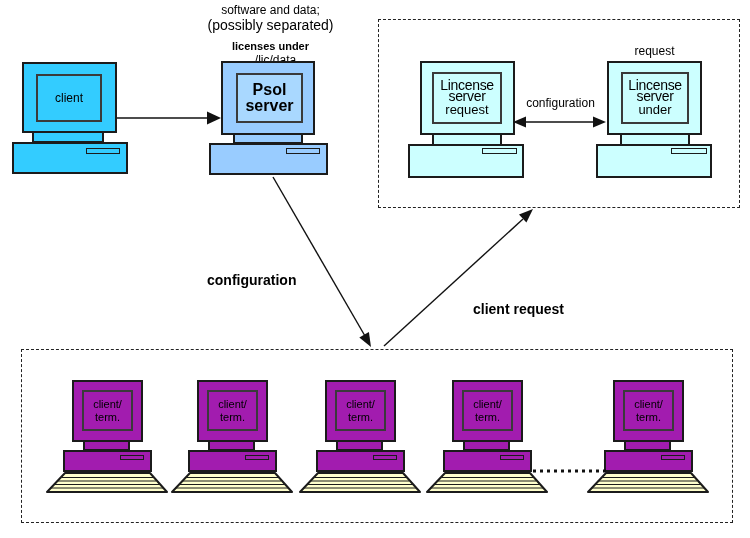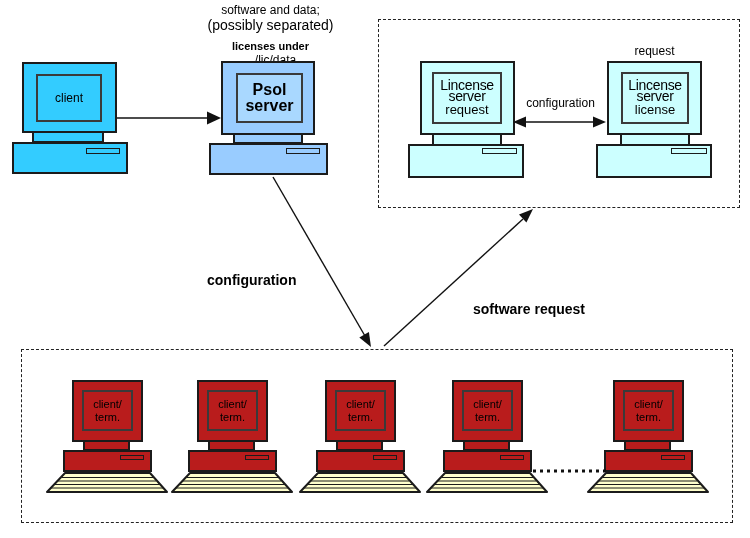--- a/index.html
+++ b/index.html
@@ -15,21 +15,21 @@
   .screen {
     border-width:2px; border-color:#3a3a3a;
     display:flex; flex-direction:column; align-items:center; justify-content:center;
     text-align:center;
   }
   .slot { border-width:1px; background:transparent; }
   .fill-cyan   { background:#33CCFF; }
   .fill-blue   { background:#99CCFF; }
   .fill-blue-l { background:#A9D8FF; }
   .fill-pale   { background:#CCFFFF; }
-  .fill-yellow { background:#b91c1c; }
+  .fill-yellow { background:#a21caf; }
   .groupbox { position:absolute; box-sizing:border-box; border:1px dashed #222; background:transparent; }
   .note { position:absolute; }
   .pre { white-space:pre-line; }
   .center { text-align:center; }
   .admin-label  { font-size:12px; }
   .psol-label   { font-size:16px; line-height:16px;font-weight:bold; }
   .client-label { font-size:11px; line-height:13px; }
   .srv-type { font-size:14px; letter-spacing:-0.3px; line-height:11px; }
   .srv-role { font-size:13px; line-height:15px; }
   .note-md { font-size:12px; line-height:14px; }
@@ -50,21 +50,21 @@
     <div class="note-md">.../lic/data</div>
   </div>
 
   <div class="groupbox" style="left:378px; top:19px; width:362px; height:189px;"></div>
   <div class="note note-md center" style="left:608px; top:44px; width:93px;">request</div>
   <div class="note note-md center" style="left:512px; top:96px; width:97px;">configuration</div>
 
   <div class="groupbox" style="left:21px; top:349px; width:712px; height:174px;"></div>
 
   <div class="note arrow-label" style="left:207px; top:247px;">configuration</div>
-  <div class="note arrow-label" style="left:473px; top:276px;">software request</div>
+  <div class="note arrow-label" style="left:473px; top:276px;">client request</div>
 
   <div class="grp">
     <div class="part fill-cyan" style="left:32px;  top:131px; width:72px;  height:12px;"></div>
     <div class="part fill-cyan" style="left:22px;  top:62px;  width:95px;  height:71px;"></div>
     <div class="part screen fill-cyan" style="left:36px; top:74px; width:66px; height:48px;">
       <span class="admin-label">client</span>
     </div>
     <div class="part fill-cyan" style="left:12px;  top:142px; width:116px; height:32px;"></div>
     <div class="part slot" style="left:86px; top:148px; width:34px; height:6px;"></div>
   </div>
@@ -89,21 +89,21 @@
     </div>
     <div class="part fill-pale" style="left:408px; top:144px; width:116px; height:34px;"></div>
     <div class="part slot" style="left:482px; top:148px; width:35px; height:6px;"></div>
   </div>
 
   <div class="grp">
     <div class="part fill-pale" style="left:620px; top:133px; width:70px;  height:13px;"></div>
     <div class="part fill-pale" style="left:607px; top:61px;  width:95px;  height:74px;"></div>
     <div class="part screen fill-pale" style="left:621px; top:72px; width:68px; height:52px;">
       <span class="srv-type">Lincense server</span>
-      <span class="srv-role">license</span>
+      <span class="srv-role">under</span>
     </div>
     <div class="part fill-pale" style="left:596px; top:144px; width:116px; height:34px;"></div>
     <div class="part slot" style="left:671px; top:148px; width:36px; height:6px;"></div>
   </div>
 
   <div class="grp">
     <div class="part fill-yellow" style="left:83px;  top:440px; width:47px; height:11px;"></div>
     <div class="part fill-yellow" style="left:72px;  top:380px; width:71px; height:62px;"></div>
     <div class="part screen fill-yellow" style="left:82px; top:390px; width:51px; height:41px;">
       <span class="client-label pre">client/

